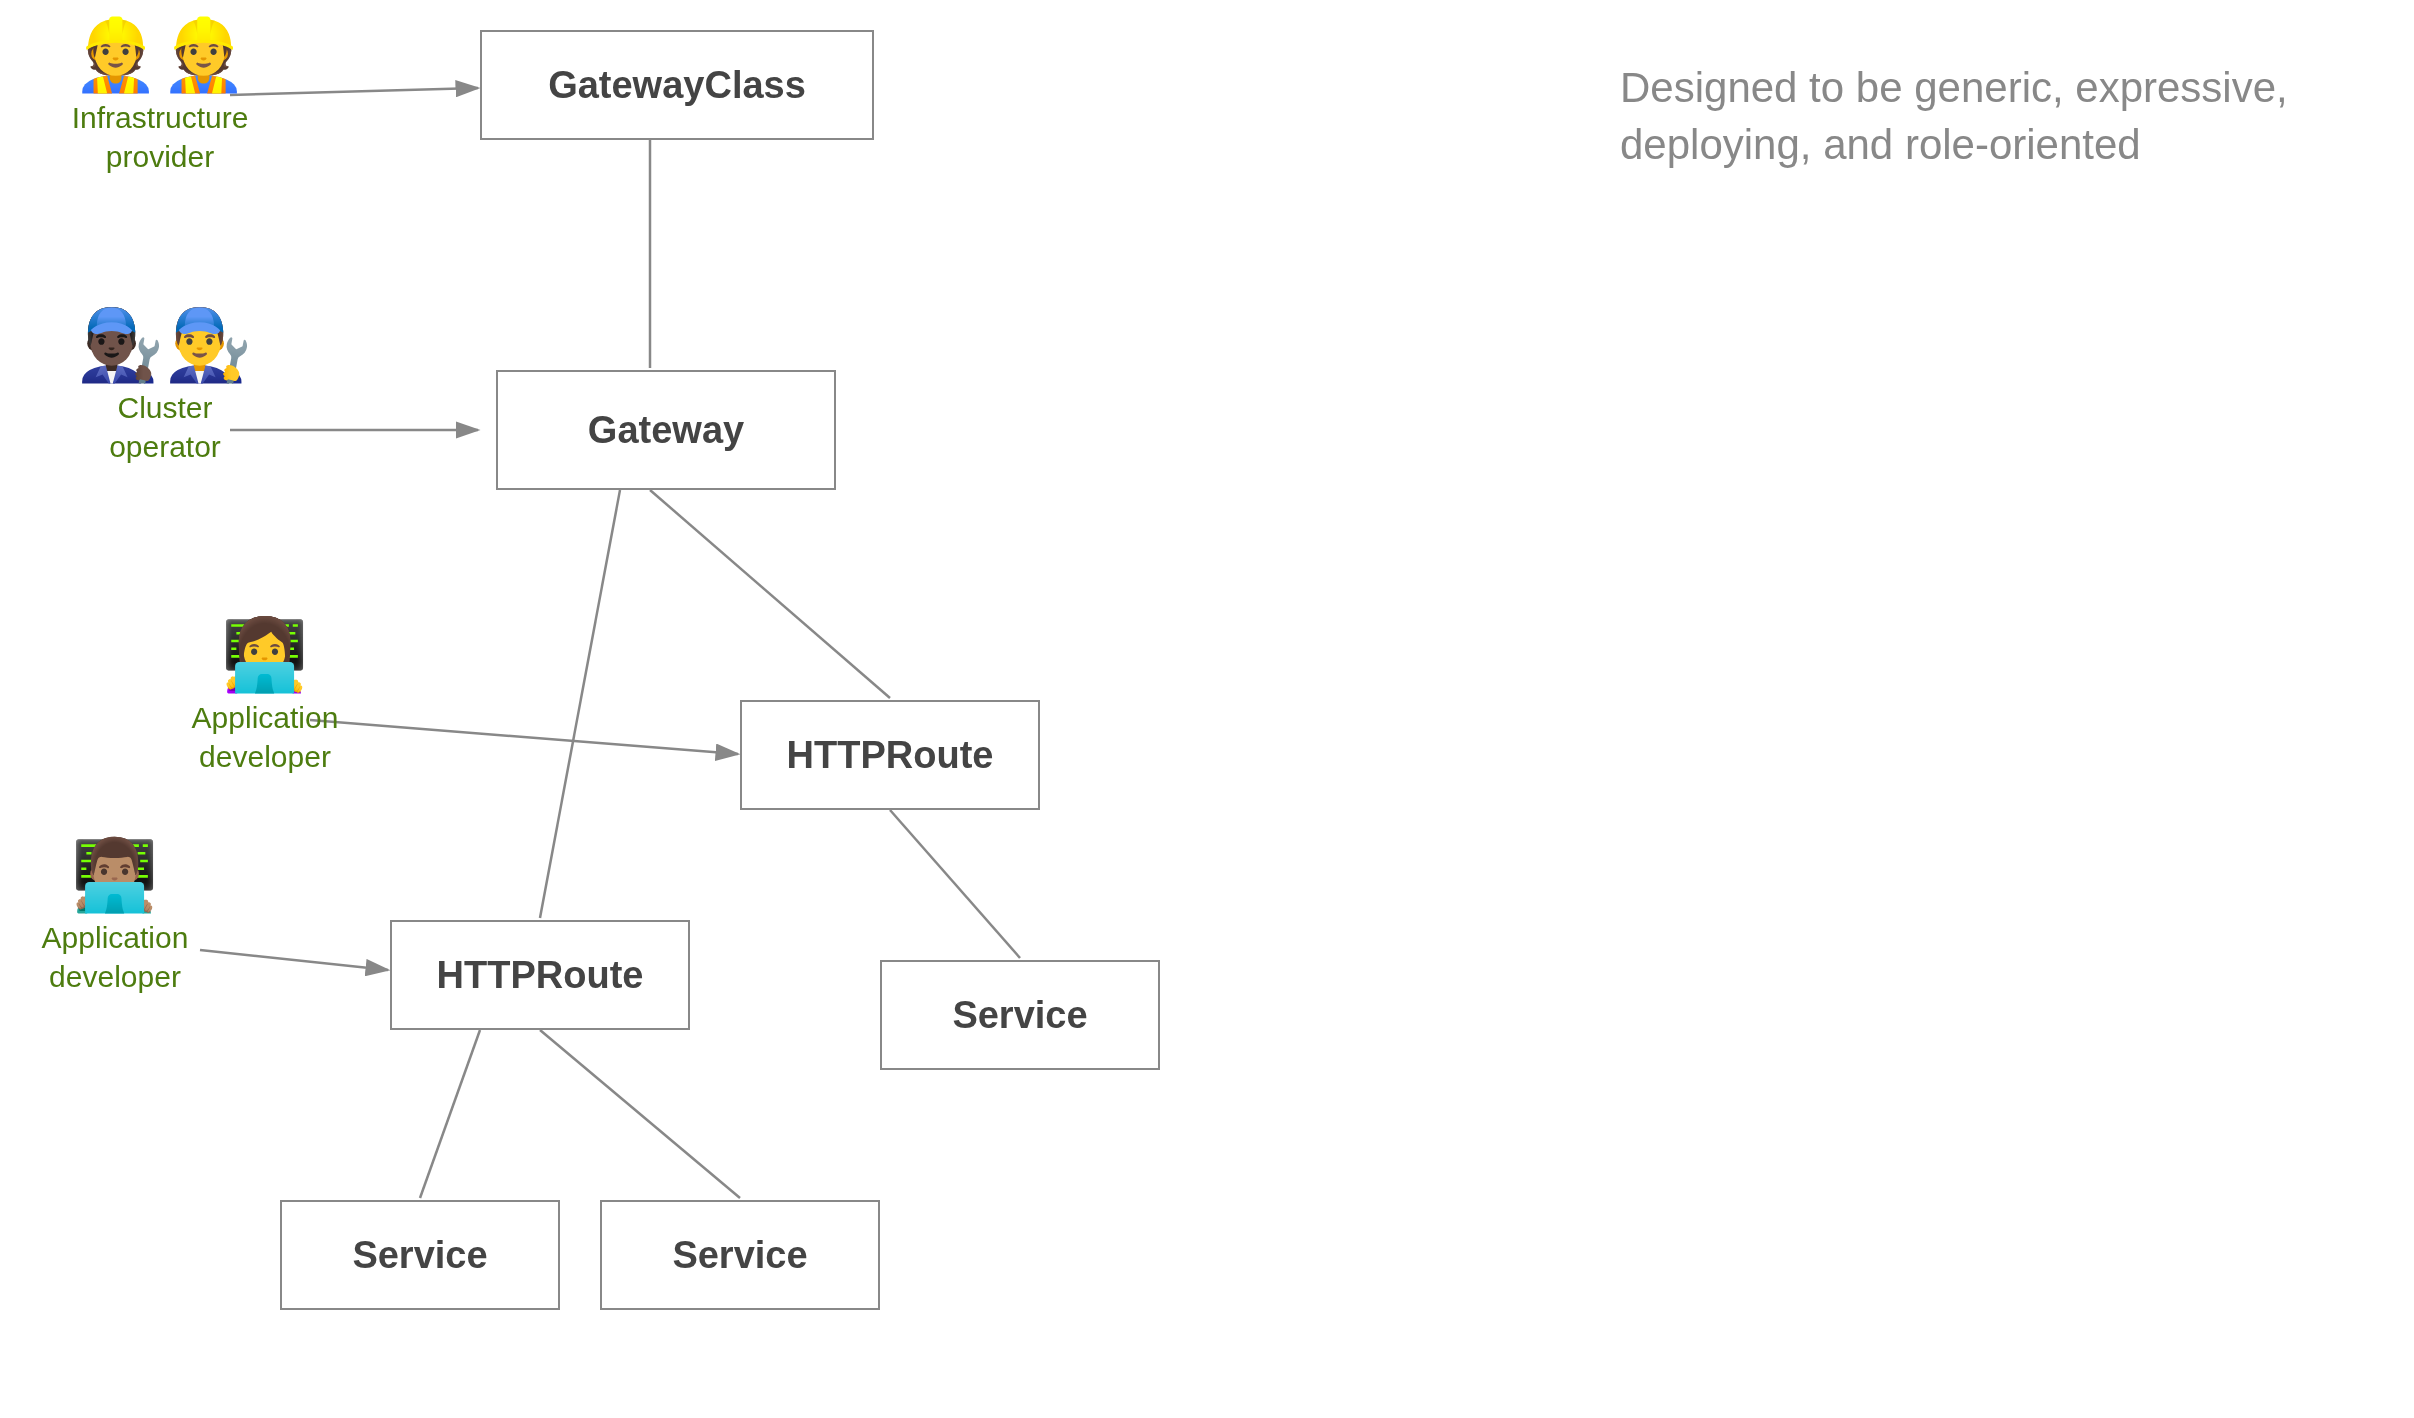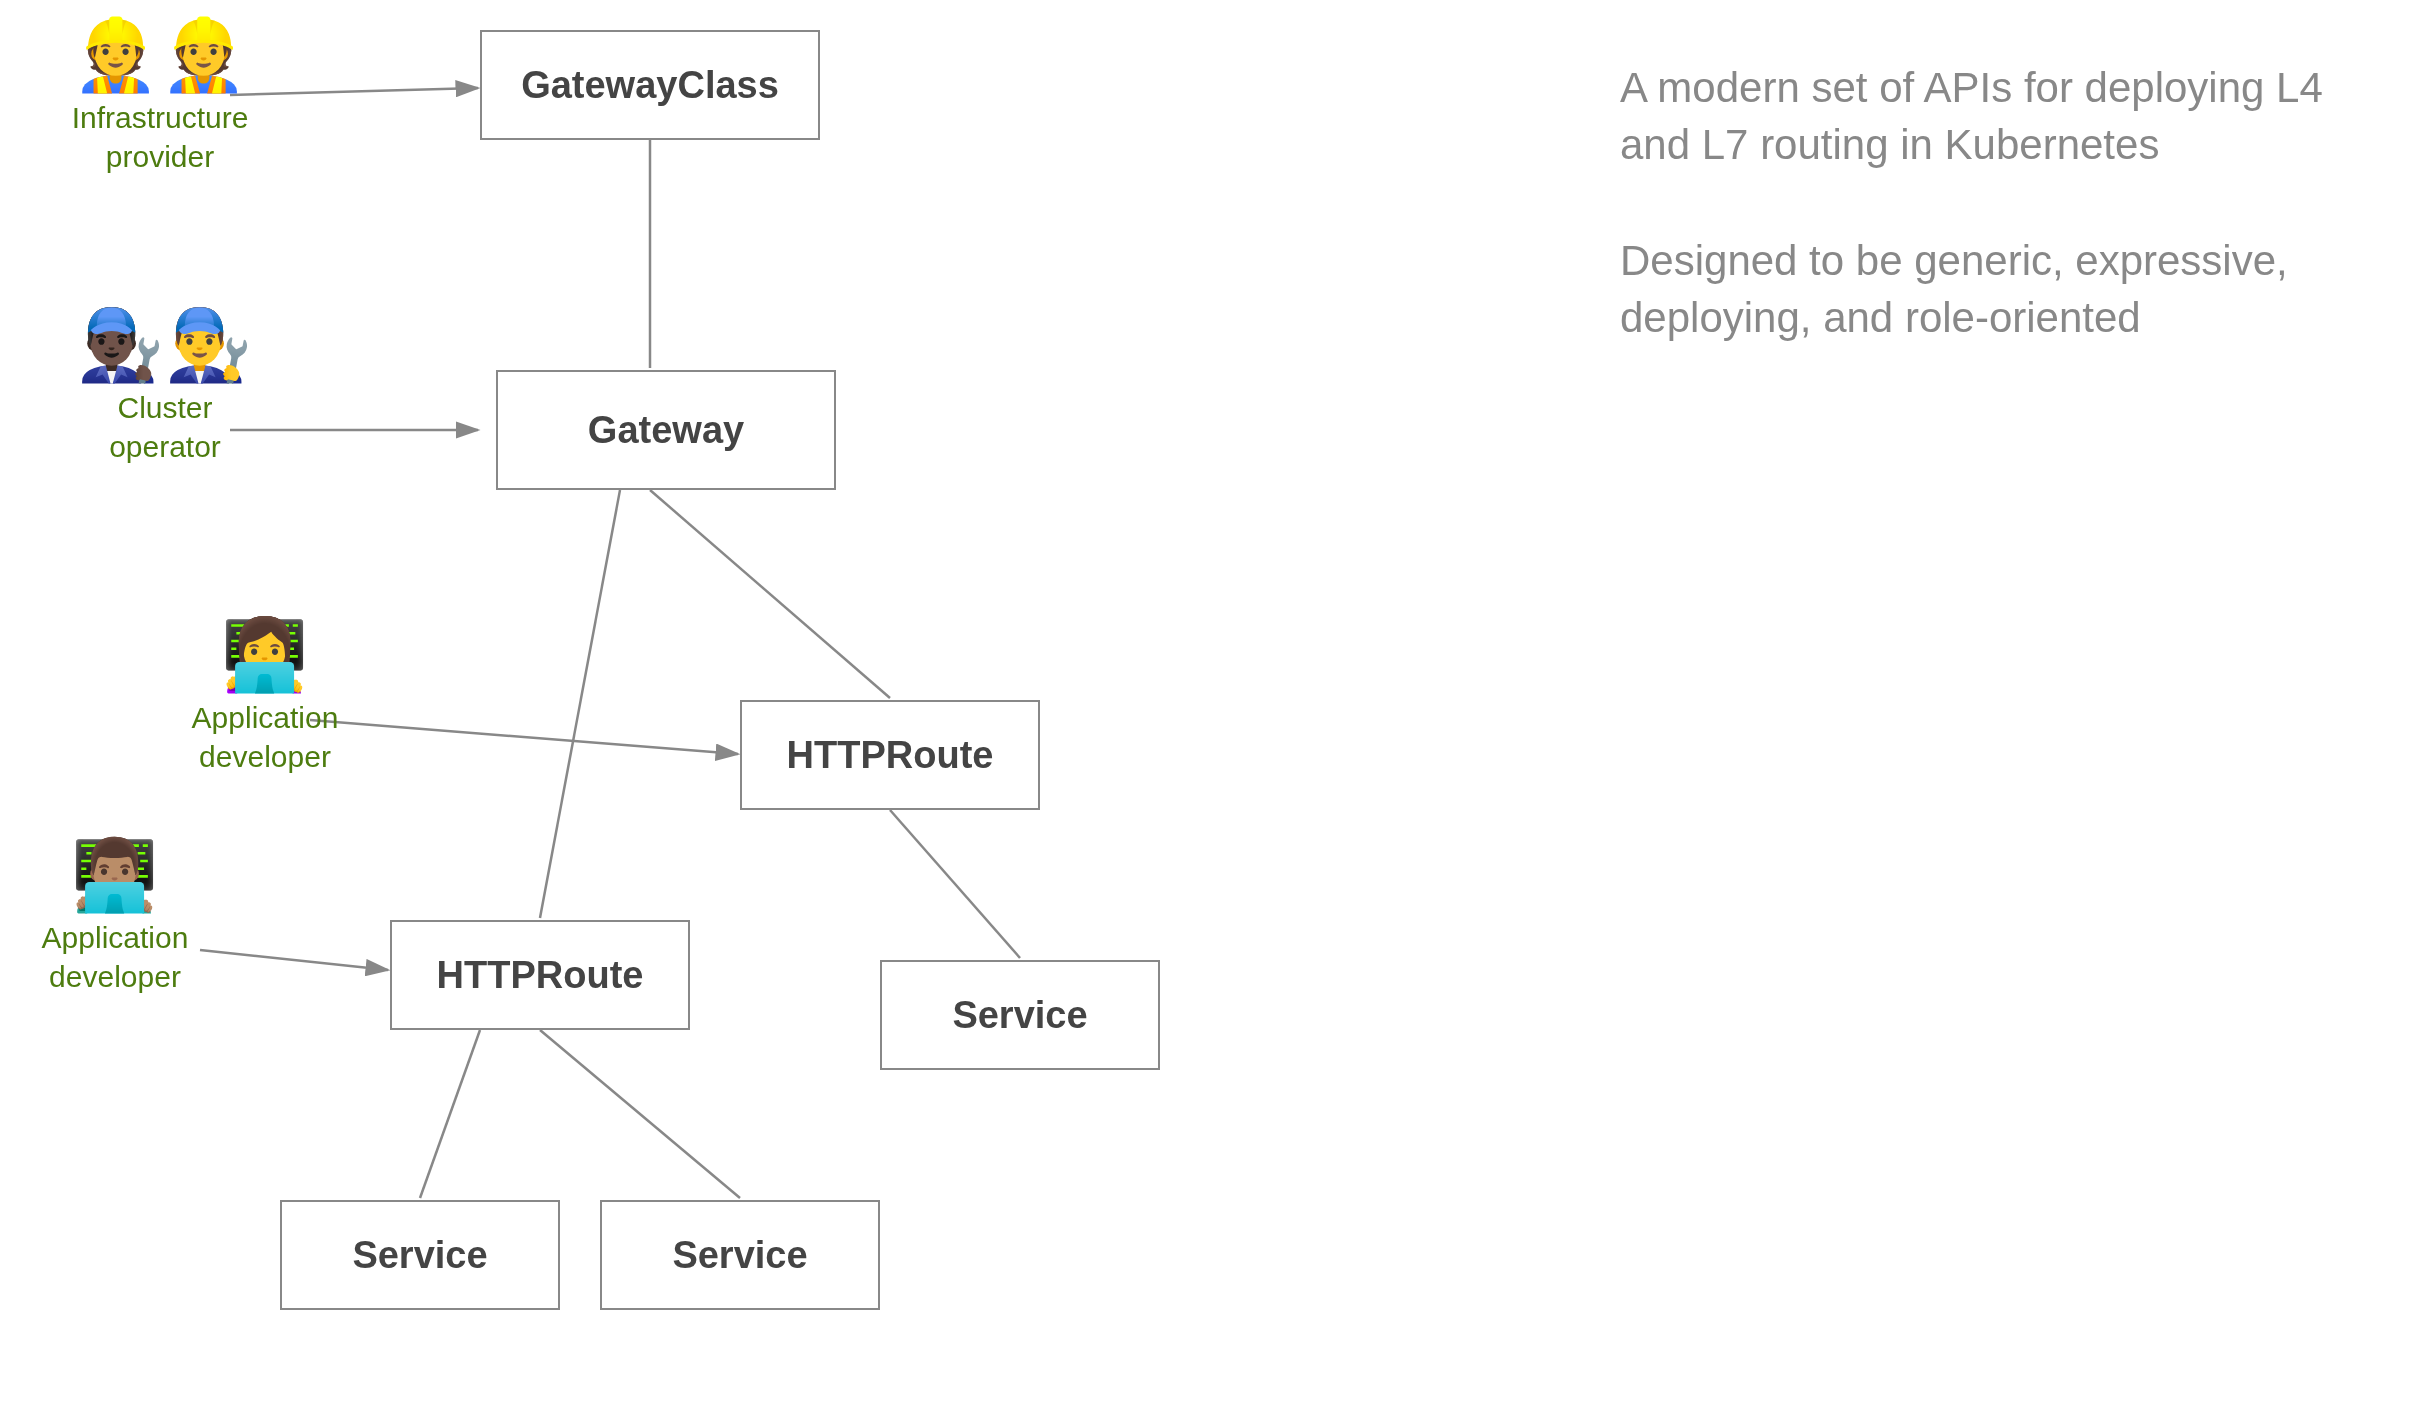--- a/index.html
+++ b/index.html
@@ -114,21 +114,21 @@
 
     <line x1="620" y1="490" x2="540" y2="918"></line>
 
     <line x1="890" y1="810" x2="1020" y2="958"></line>
 
     <line x1="480" y1="1030" x2="420" y2="1198"></line>
 
     <line x1="540" y1="1030" x2="740" y2="1198"></line>
   </svg>
 
-  <div class="box" style="left:480px; top:30px; width:340px; height:110px;">
+  <div class="box" style="left:480px; top:30px; width:394px; height:110px;">
     <span>GatewayClass</span>
   </div>
 
   <div class="box" style="left:496px; top:370px; width:340px; height:120px;">
     <span>Gateway</span>
   </div>
 
   <div class="box" style="left:740px; top:700px; width:300px; height:110px;">
     <span>HTTPRoute</span>
   </div>
@@ -168,17 +168,15 @@
   </div>
 
   <div class="person" style="left:20px; top:840px; width:190px;">
     <span class="emoji">👨🏽‍💻</span>
     <span class="label">Application
 developer</span>
   </div>
 </div>
 
 <div class="info-area">
-  <p class="info-text">A modern set of APIs for deploying
-L4 and L7 routing in Kubernetes</p>
   <p class="info-text">Designed to be generic, expressive,
 deploying, and role-oriented</p>
 </div>
 
 </body></html>

